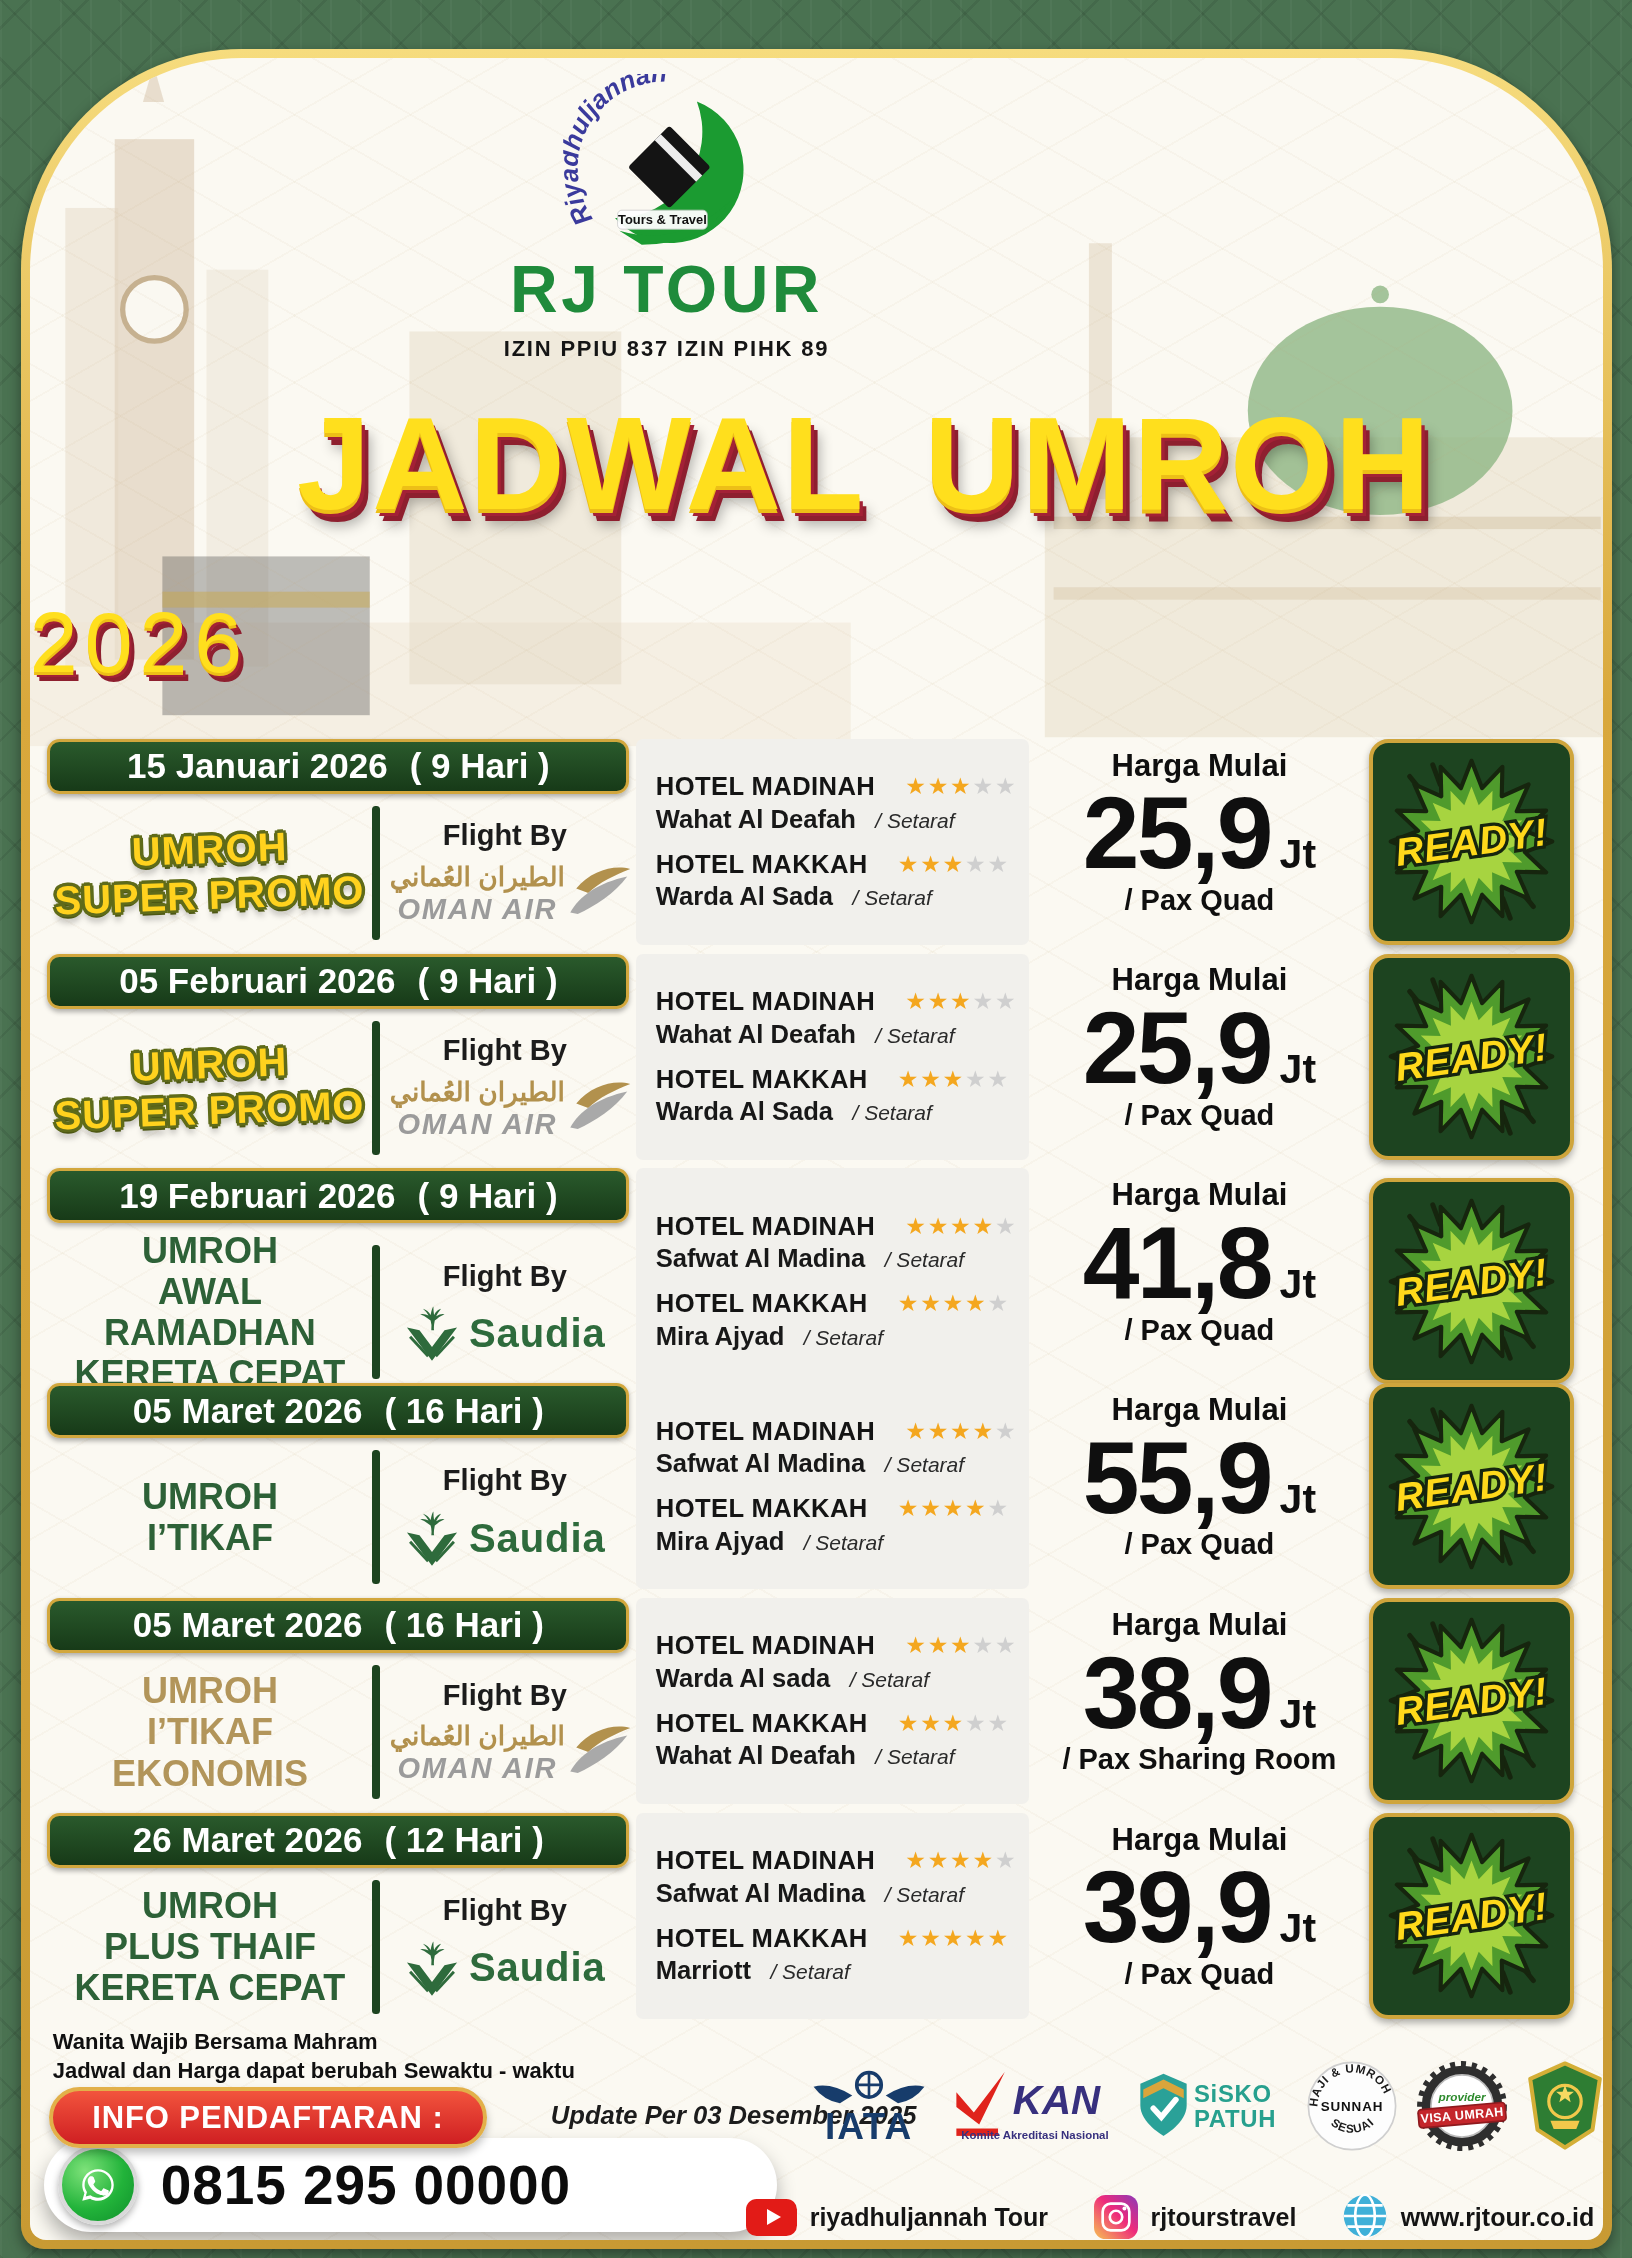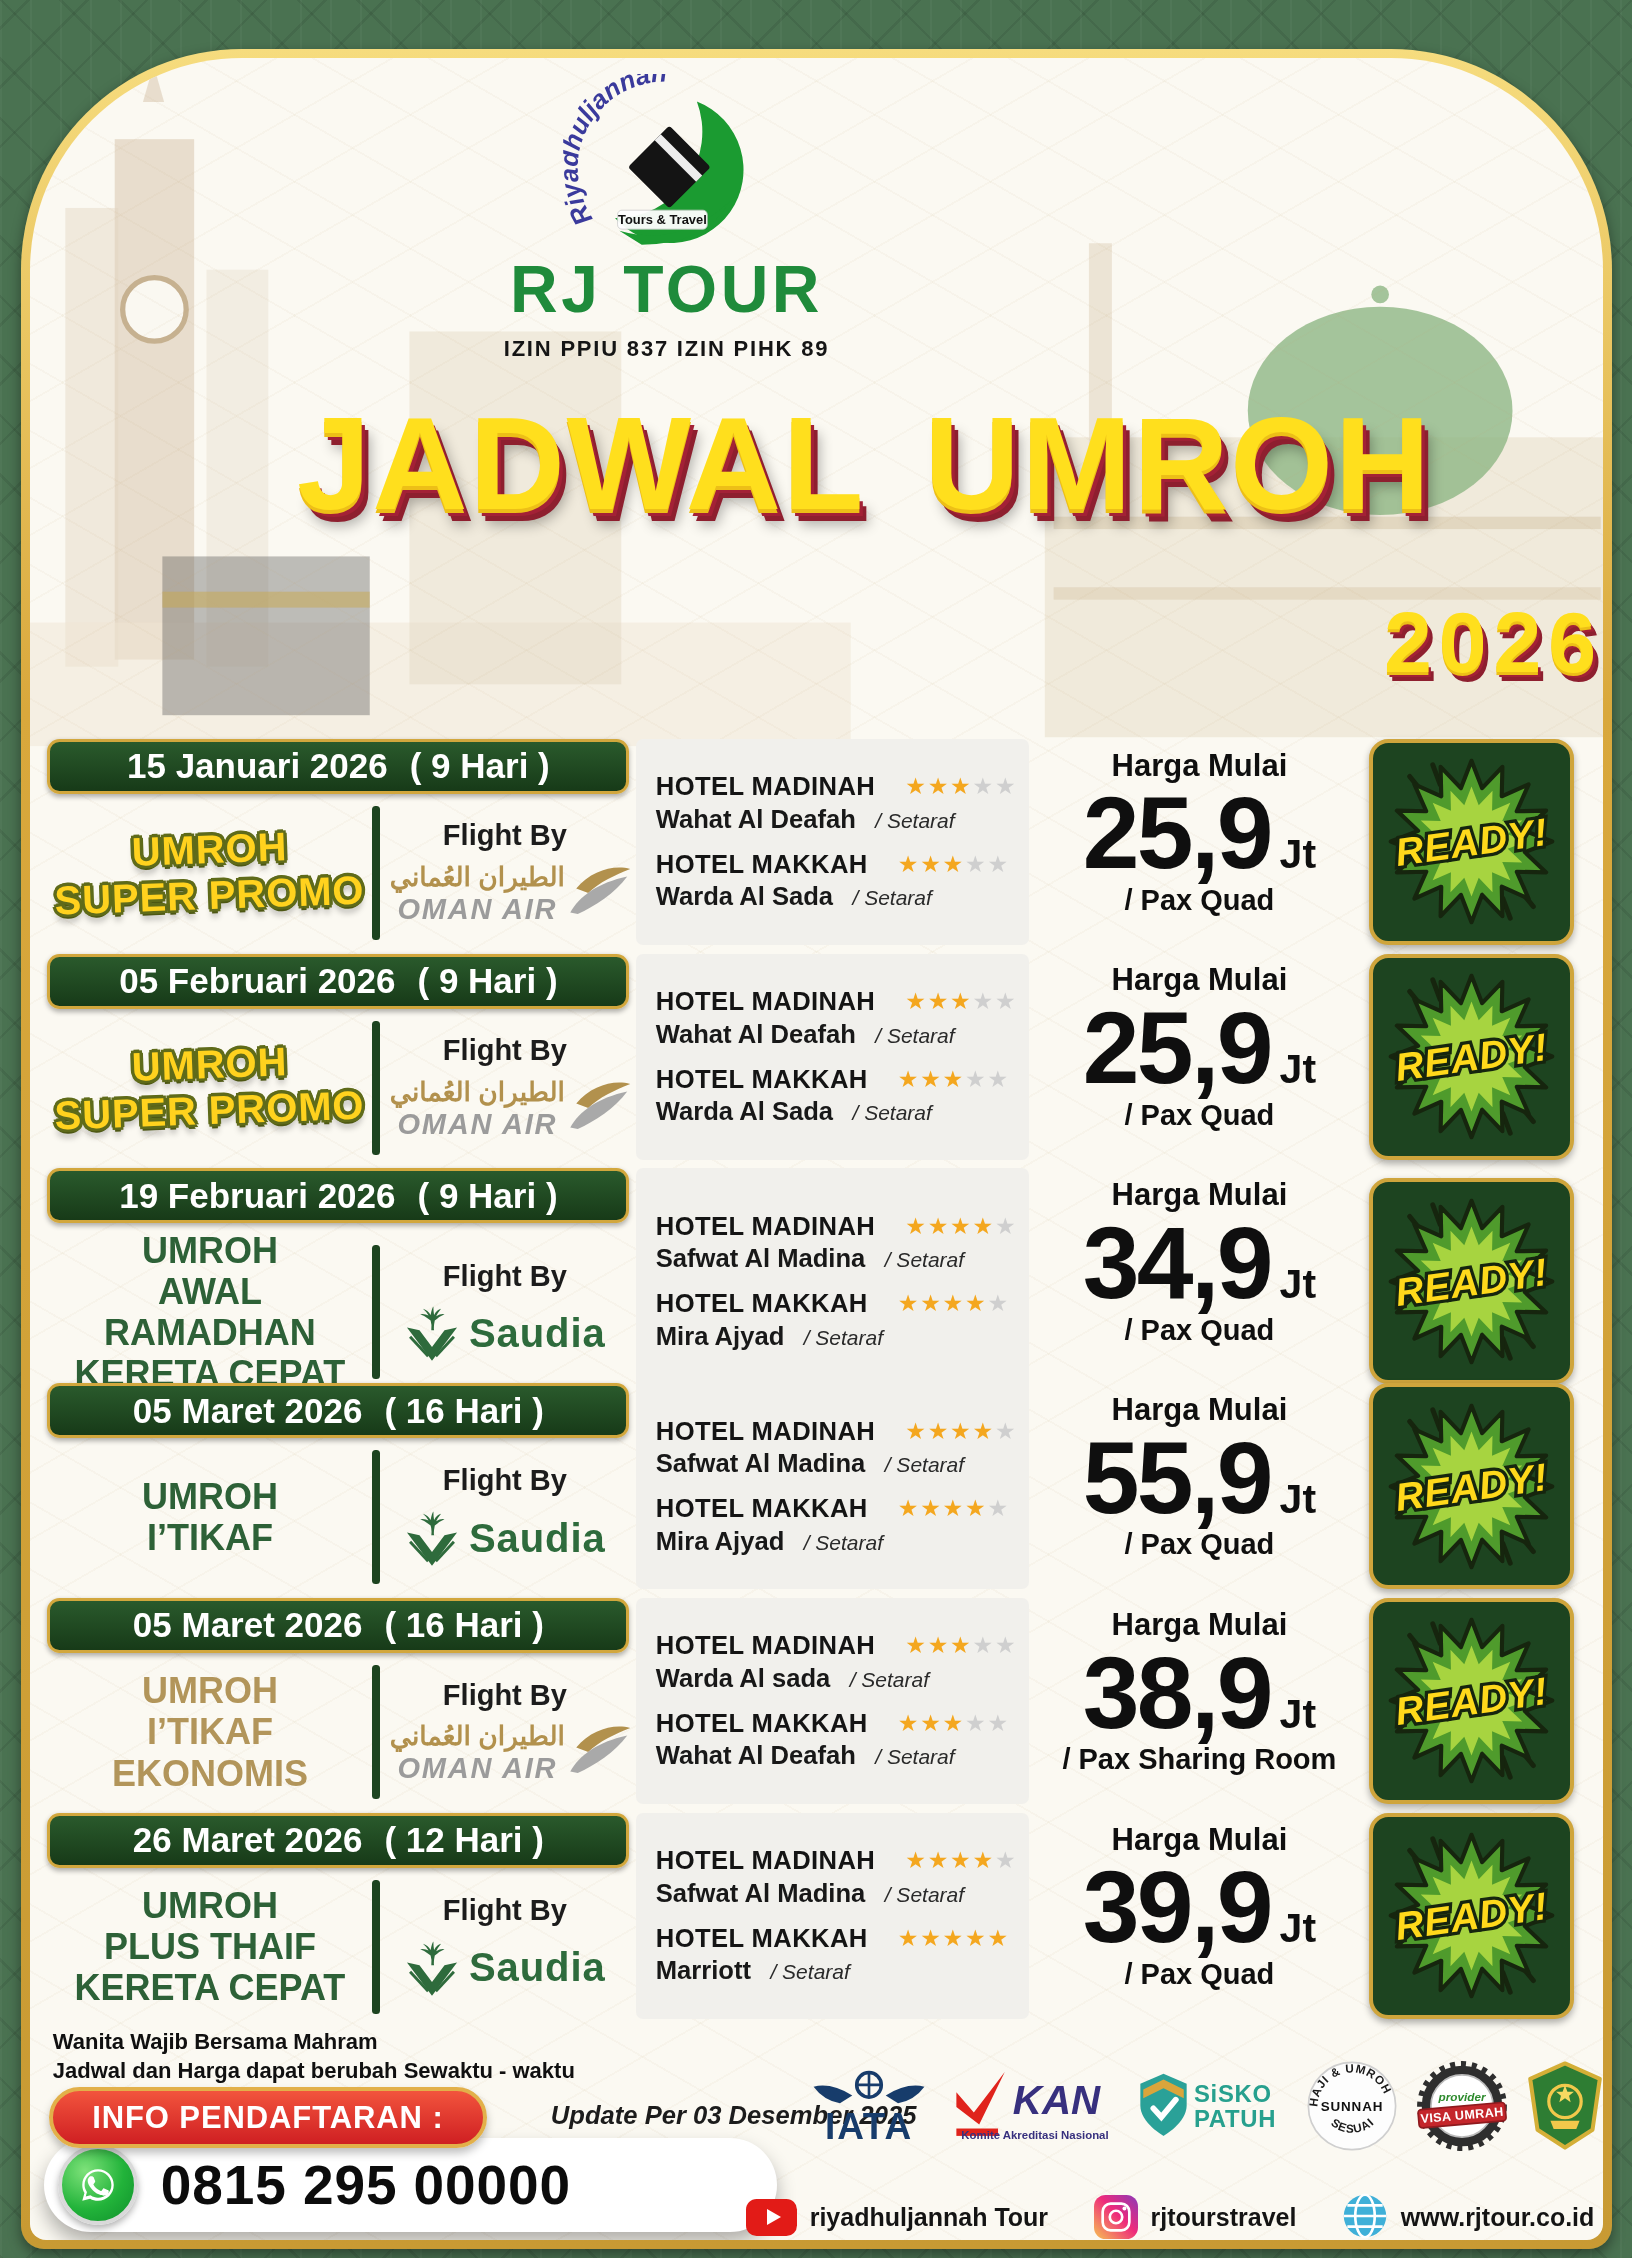--- a/index.html
+++ b/index.html
@@ -27,22 +27,22 @@
   .brand{position:absolute;top:16px;left:50%;transform:translateX(calc(-50% - 150px));
     display:flex;flex-direction:column;align-items:center;z-index:2}
   .rj-logo{width:207px;height:181px}
   .rj-arc-text{font-size:30px;font-weight:700;font-style:italic;fill:#3a3a9c}
   .rj-tagline{font-size:15px;font-weight:700;fill:#111}
   .rj-name{font-size:66px;font-weight:900;color:#1f8b3b;letter-spacing:3.5px;margin-top:-3.5px}
   .rj-license{font-size:22px;font-weight:800;letter-spacing:1.8px;color:#151515;margin-top:8.8px}
   .title-main{position:absolute;top:330px;left:0;width:100%;margin:0;text-align:center;z-index:2;
     font-size:132px;font-weight:900;color:#ffdf1d;letter-spacing:1.8px;word-spacing:23px;
     text-shadow:0 3.5px 0 #edbf17,3.5px 7px 0 #a32136,7px 11.5px 0 #8e1f2f,8.8px 16px 12.4px rgba(0,0,0,.3);padding-left:48px;}
-  .title-year{position:absolute;top:535px;left:0;width:100%;text-align:right;z-index:2;
-    font-size:86px;font-weight:700;color:#ffdf1d;letter-spacing:7px;
+  .title-year{position:absolute;top:535px;left:0;width:100%;text-align:left;z-index:2;
+    font-size:86px;font-weight:400;color:#ffdf1d;letter-spacing:7px;
     text-shadow:0 2.6px 0 #edbf17,2.6px 5.3px 0 #a32136,5.3px 8.8px 0 #8e1f2f;}
 
   
   .rows{position:absolute;left:17.6px;right:17.6px;top:681px;z-index:2}
   .row{display:grid;grid-template-columns:582px 393px 326px 205px;gap:7px;height:206px;margin-bottom:8.8px}
   .col-left{display:flex;flex-direction:column}
   .date-bar{height:49px;background:linear-gradient(#2a5a2c,#173a18);
     border:3.5px solid #d2a73d;border-radius:12.4px;display:flex;align-items:center;justify-content:center;
     gap:22px;color:#fff;font-size:35px;font-weight:700;box-shadow:0 2.6px 5.3px rgba(0,0,0,.3)}
   .pkg-body{flex:1;display:flex;align-items:center;margin-top:7px}
@@ -377,21 +377,21 @@
               </span>
       </div>
       <div class="hotel-name-line">
         <span class="hotel-name">Mira Ajyad</span>
         <span class="setaraf">/ Setaraf</span>
       </div>
     </div>
     <div class="col-price">
       <div class="harga">Harga Mulai</div>
       <div class="price-line">
-        <span class="price-num">34,9</span>
+        <span class="price-num">41,8</span>
         <span class="price-jt">Jt</span>
       </div>
       <div class="price-per">/ Pax Quad</div>
     </div>
     <div class="col-ready">
       <svg class="ready-burst" viewBox="0 0 210 210">
         <path class="speedlines" d="M30,26 l16,20 M58,12 l9,24 M180,184 l-16,-20 M152,198 l-9,-24"></path>
         <polygon class="burst-outer" points="105,7 117.9,40.3 142.5,14.4 141.7,50.1 174.3,35.7 159.9,68.3 195.6,67.5 169.7,92.1 203,105 169.7,117.9 195.6,142.5 159.9,141.7 174.3,174.3 141.7,159.9 142.5,195.6 117.9,169.7 105,203 92.1,169.7 67.5,195.6 68.3,159.9 35.7,174.3 50.1,141.7 14.4,142.5 40.3,117.9 7,105 40.3,92.1 14.4,67.5 50.1,68.3 35.7,35.7 68.3,50.1 67.5,14.4 92.1,40.3"></polygon>
         <polygon class="burst-inner" transform="translate(33.6 33.6) scale(0.68)" points="105,7 117.9,40.3 142.5,14.4 141.7,50.1 174.3,35.7 159.9,68.3 195.6,67.5 169.7,92.1 203,105 169.7,117.9 195.6,142.5 159.9,141.7 174.3,174.3 141.7,159.9 142.5,195.6 117.9,169.7 105,203 92.1,169.7 67.5,195.6 68.3,159.9 35.7,174.3 50.1,141.7 14.4,142.5 40.3,117.9 7,105 40.3,92.1 14.4,67.5 50.1,68.3 35.7,35.7 68.3,50.1 67.5,14.4 92.1,40.3"></polygon>
         <text class="ready-text" x="105" y="122" text-anchor="middle" transform="rotate(-8 105 105)">READY!</text>

